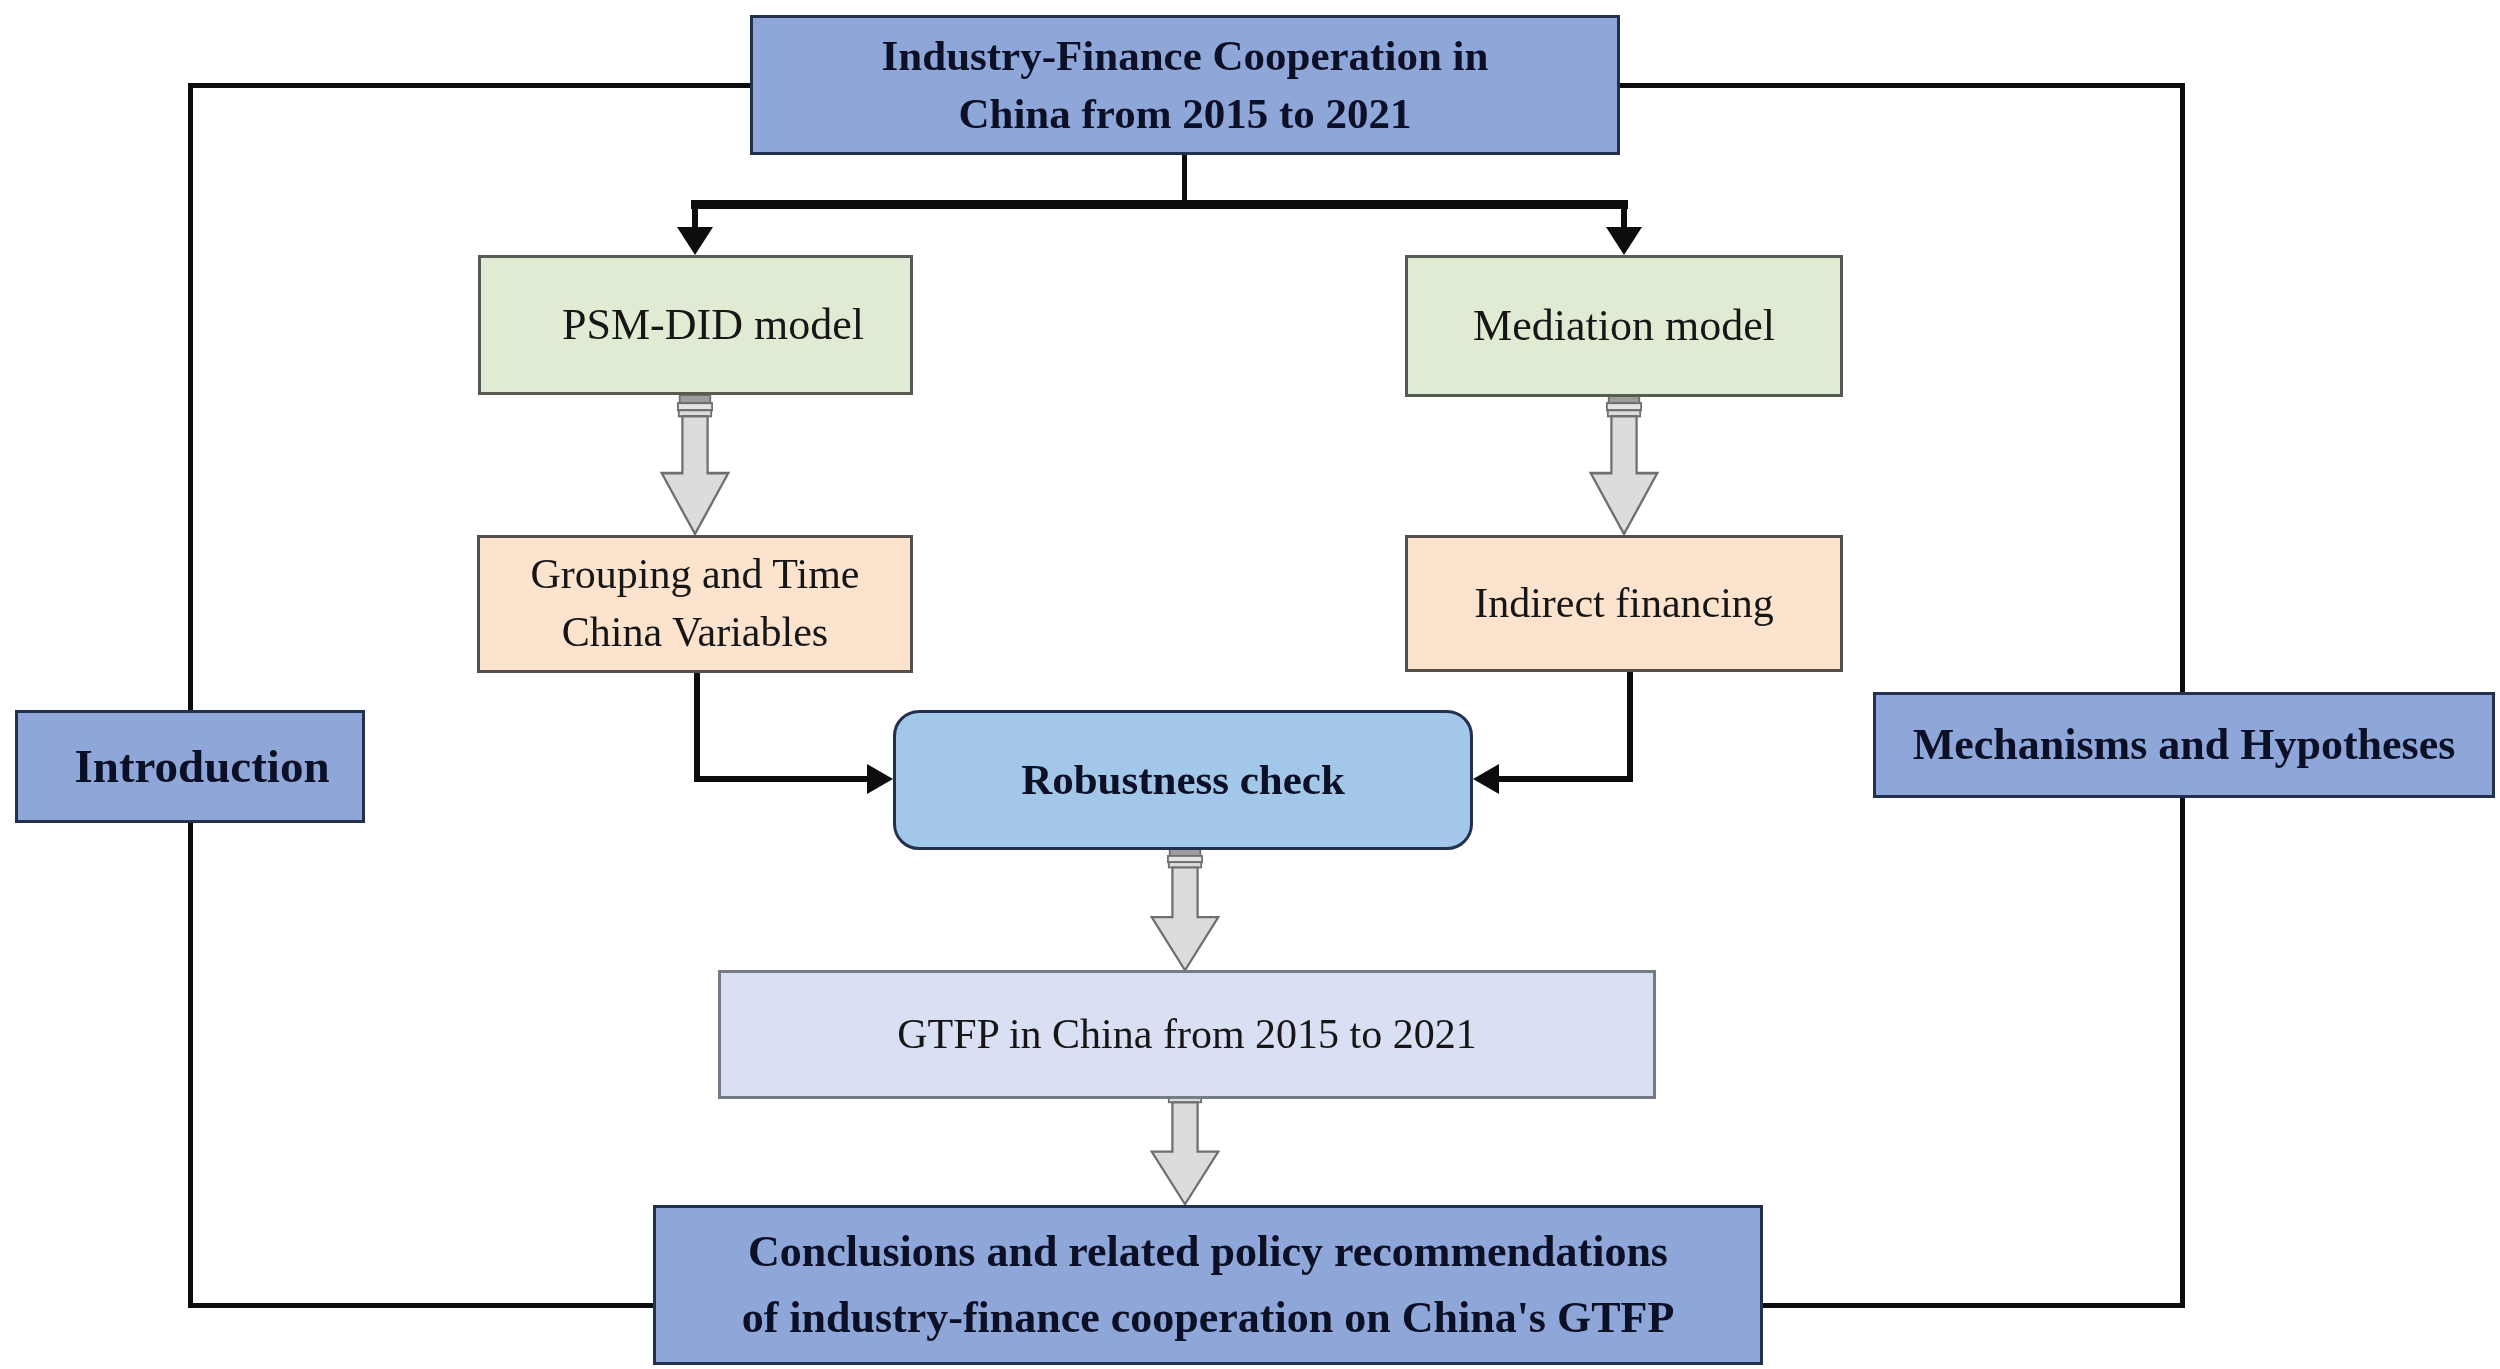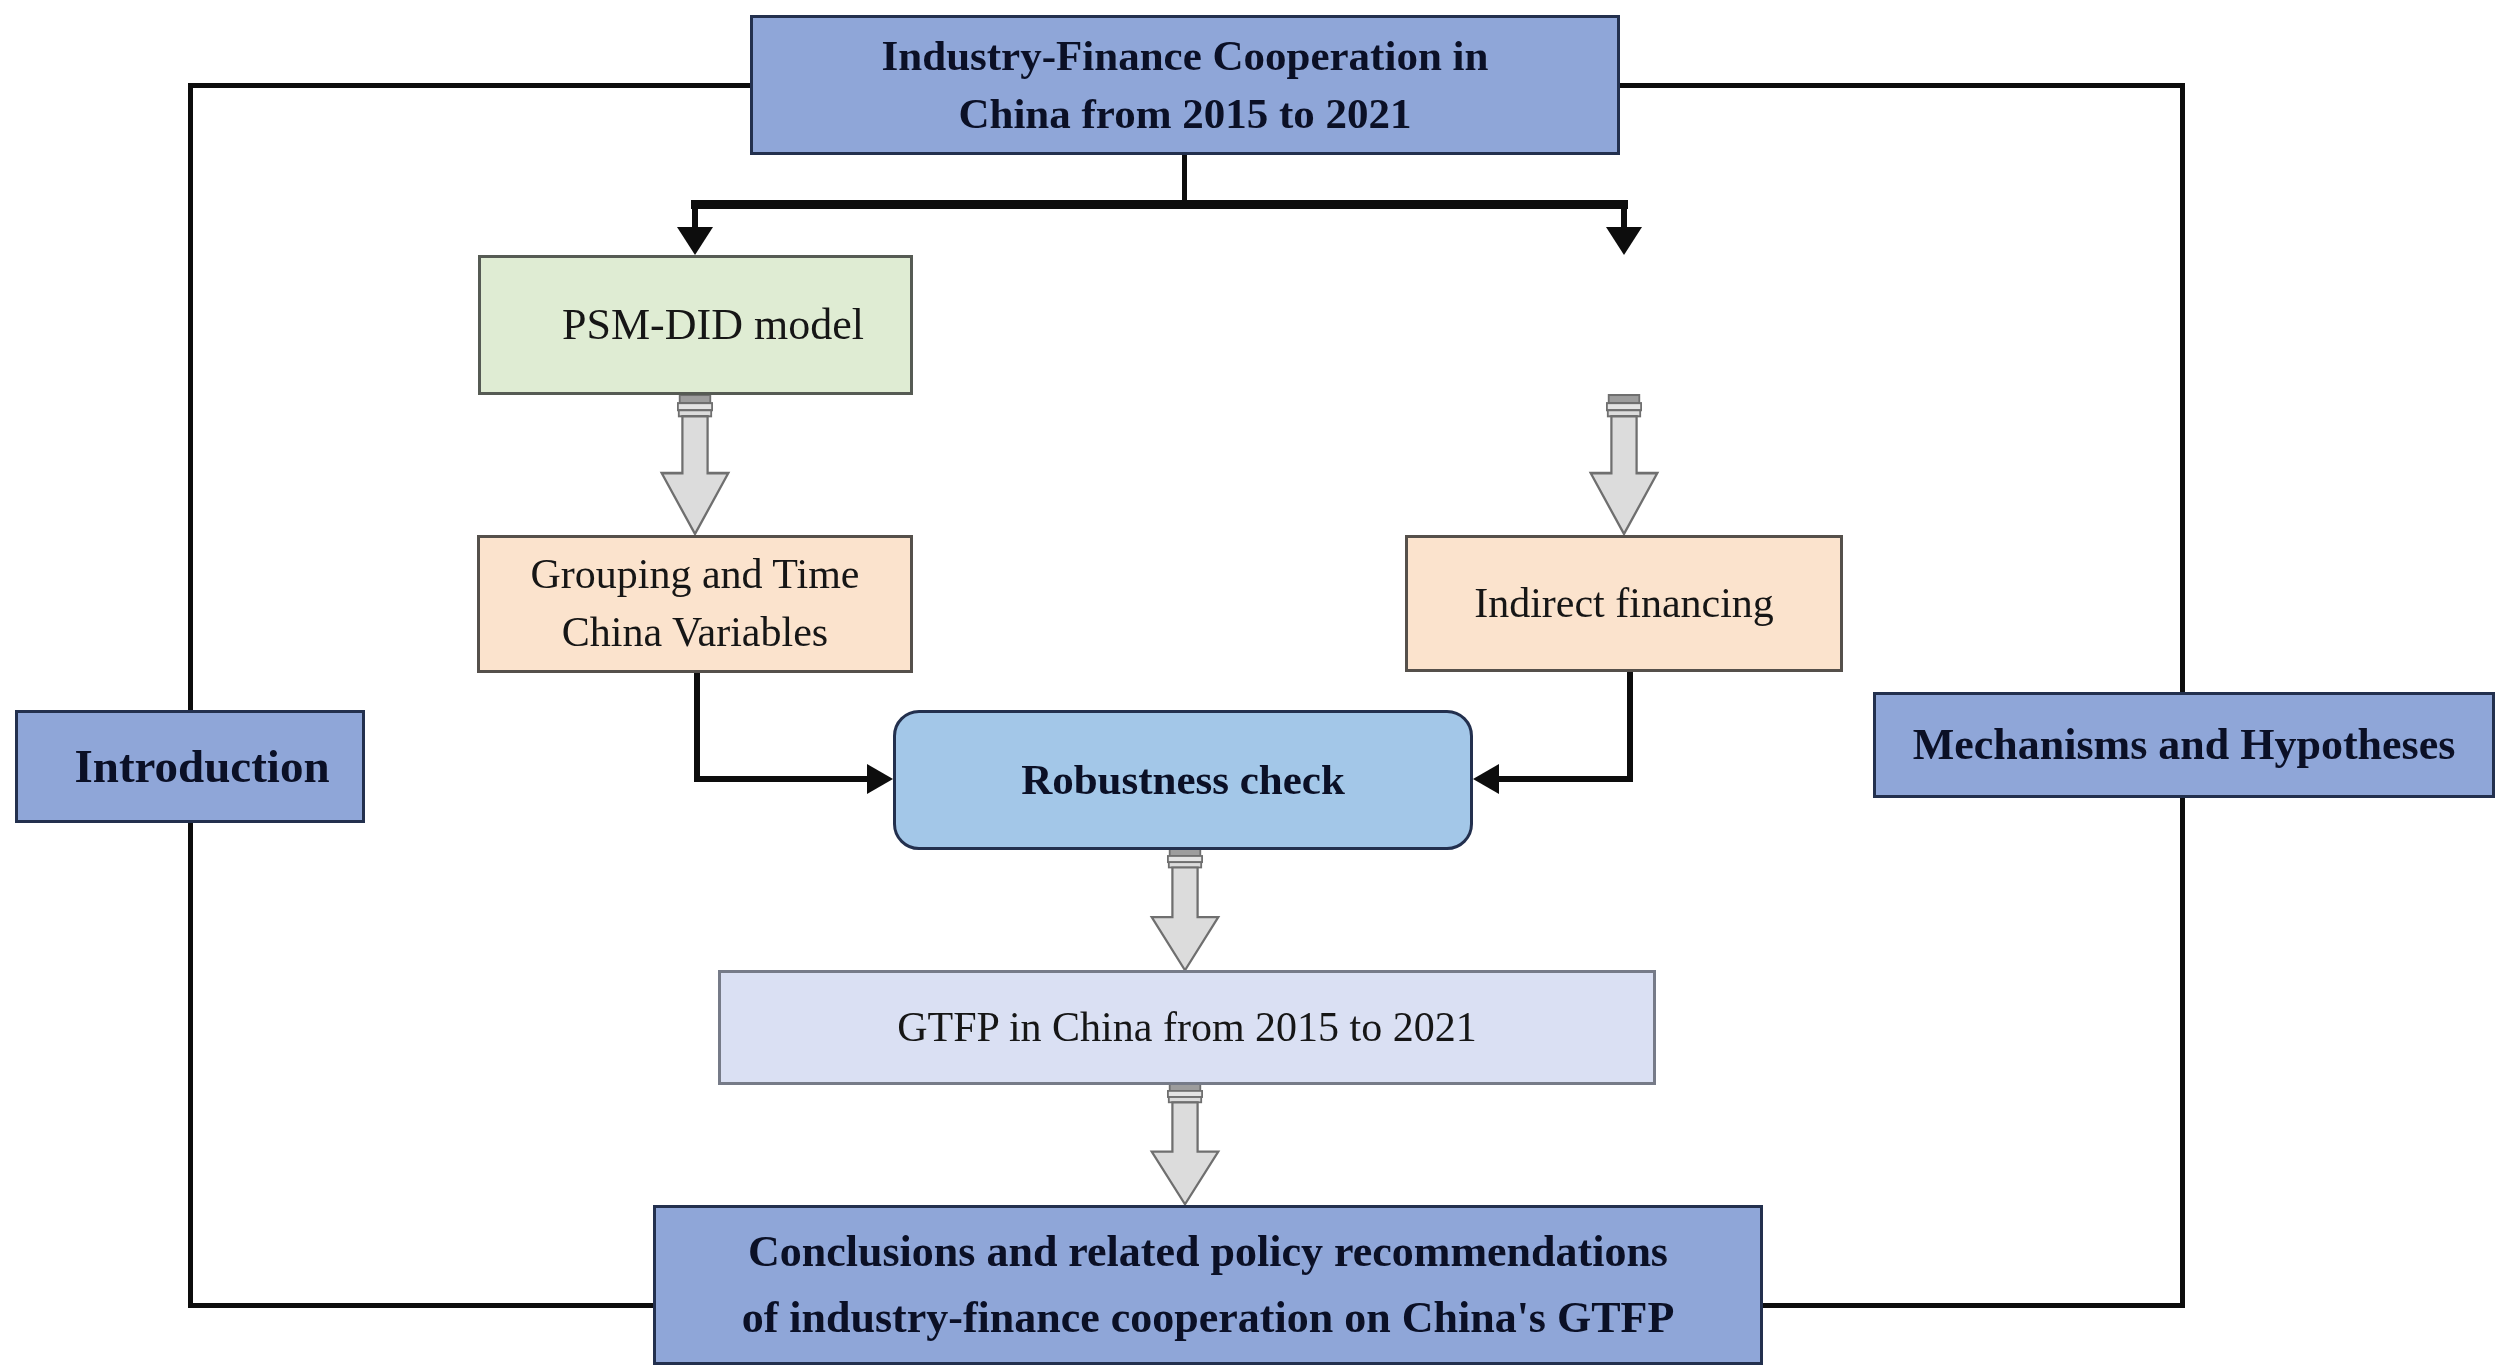--- a/index.html
+++ b/index.html
@@ -46,21 +46,21 @@
     border:3px solid var(--box-lavender-border,#767b88);
     color:var(--text-black,#161616);
   }
   
   #top-box         {left:750px;top:15px;   width:870px; height:140px; font-size:43px;}
   #psm-box         {left:478px;top:255px;  width:435px; height:140px; font-size:44px;padding-left:35px;}
   #mediation-box   {left:1405px;top:255px; width:438px; height:142px; font-size:44px;}
   #grouping-box    {left:477px;top:535px;  width:436px; height:138px; font-size:42px;line-height:1.38;}
   #indirect-box    {left:1405px;top:535px; width:438px; height:137px; font-size:42px;}
   #robustness-box  {left:893px;top:710px;  width:580px; height:140px; font-size:43px;border-radius:26px;}
-  #gtfp-box        {left:718px;top:970px;  width:938px; height:115px; font-size:42px;}
+  #gtfp-box        {left:718px;top:970px;  width:938px; height:129px; font-size:42px;}
   #conclusions-box {left:653px;top:1205px; width:1110px;height:160px; font-size:44px;line-height:1.5;}
   #intro-box       {left:15px;top:710px;   width:350px; height:113px; font-size:47px;padding-left:24px;}
   #mech-box        {left:1873px;top:692px; width:622px; height:106px; font-size:44px;}
   
   .tri{position:absolute;width:0;height:0;}
   .tri-down{
     border-left:18px solid transparent;border-right:18px solid transparent;
     border-top:28px solid var(--line-black,#0d0d0d);
   }
   .tri-right{
@@ -128,20 +128,23 @@
 
   <div class="node blue-node" id="top-box">
     <span>Industry-Finance Cooperation in</span>
     <span>China from 2015 to 2021</span>
   </div>
 
   <div class="node green-node" id="psm-box">
     <span>PSM-DID model</span>
   </div>
 
+  <div class="node green-node" id="mediation-box">
+    <span>Mediation model</span>
+  </div>
 
   <div class="node peach-node" id="grouping-box">
     <span>Grouping and Time</span>
     <span>China Variables</span>
   </div>
 
   <div class="node peach-node" id="indirect-box">
     <span>Indirect financing</span>
   </div>
 

